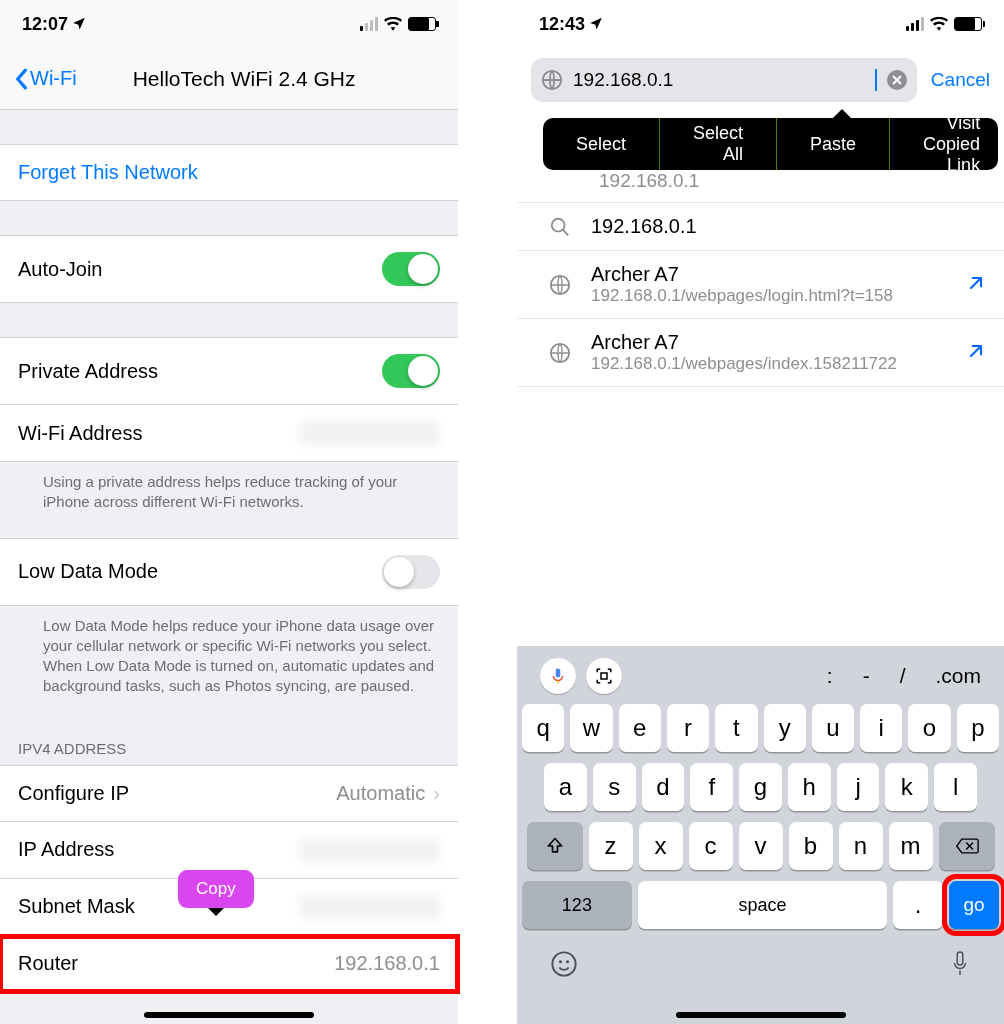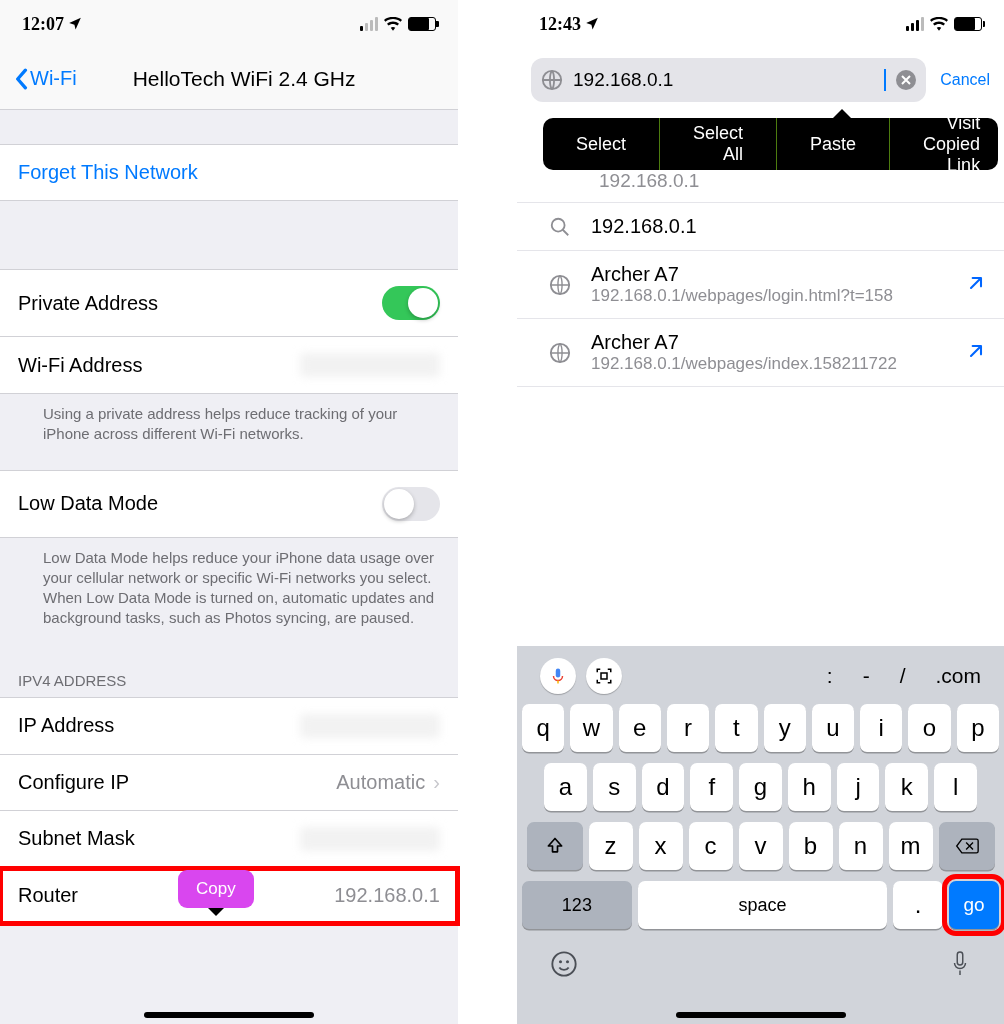--- a/index.html
+++ b/index.html
@@ -2,21 +2,21 @@
 <html><head>
 <meta charset="utf-8">
 <style>
   * { margin:0; padding:0; box-sizing:border-box; -webkit-font-smoothing:antialiased; }
   body { background:#fff; font-family:-apple-system,Helvetica,Arial,sans-serif; width:1004px; height:1024px; overflow:hidden; display:flex; }
   .phone { width:472px; height:1024px; position:relative; background:#efeff4; }
   .phone.left  { margin-right:30px; }
   .phone.right { width:502px; background:#fff; }
   .gap { width:30px; background:#fff; }
   
-  .status { height:48px; background:#f9f9f9; display:flex; align-items:center; justify-content:space-between; padding:0 22px; font-size:18px; font-weight:600;font-family:Liberation Serif, serif; }
+  .status { height:48px; background:#f9f9f9; display:flex; align-items:center; justify-content:space-between; padding:0 22px; font-size:18px; font-weight:600; }
   .status.right-bg { background:#fff; }
   .st-right { display:flex; align-items:center; gap:6px; }
   .bars { display:inline-flex; align-items:flex-end; gap:2px; height:14px; }
   .bars i { width:3px; background:#bbb; border-radius:1px; display:inline-block; }
   .bars i.on { background:#000; }
   .bars i:nth-child(1){height:5px} .bars i:nth-child(2){height:8px} .bars i:nth-child(3){height:11px} .bars i:nth-child(4){height:14px}
   .batt { width:28px; height:14px; border:1.5px solid #000; border-radius:3px; position:relative; }
   .batt::after { content:""; position:absolute; right:-4px; top:3px; width:2.5px; height:6px; background:#000; border-radius:0 1px 1px 0; }
   .batt i { display:block; height:100%; width:78%; background:#000; border-radius:1px; }
   svg.wifi { width:18px; height:14px; }
@@ -46,21 +46,21 @@
   .hl-red { outline:5px solid #ff0000; outline-offset:-3px; }
   
   .home-ind { position:absolute; bottom:6px; left:50%; transform:translateX(-50%); width:170px; height:6px; background:#000; border-radius:3px; }
   
   .search-wrap { padding:10px 14px 6px; display:flex; align-items:center; gap:14px; background:#fff; }
   .search { flex:1; background:#e4e4e9; border-radius:12px; height:44px; display:flex; align-items:center; padding:0 10px; gap:10px; position:relative; }
   .globe { width:22px; height:22px; }
   .search input { flex:1; border:none; background:transparent; font-size:19px; outline:none; }
   .xfill { width:20px; height:20px; background:#8e8e93; border-radius:50%; display:flex; align-items:center; justify-content:center; }
   .xfill svg { width:10px; height:10px; }
-  .cancel { color:#007aff; font-size:16px; }
+  .cancel { color:#007aff; font-size:19px; }
   
   .ctx { position:absolute; top:118px; left:26px; right:6px; background:#000; color:#fff; border-radius:10px; display:flex; height:52px; align-items:center; font-size:18px; z-index:10; }
   .ctx::before { content:""; position:absolute; top:-9px; left:290px; border:9px solid transparent; border-bottom-color:#000; border-top:none; }
   .ctx div { padding:0 33px; height:100%; display:flex; align-items:center; }
   .ctx div + div { border-left:1px solid #4d7c0f;text-align:right; }
   
   .suggs { padding-top:60px; }
   .sug { display:flex; align-items:center; gap:18px; padding:12px 18px 12px 30px; border-bottom:1px solid #e5e5ea; }
   .sug.first-faded { border-bottom:1px solid #e5e5ea; padding-left:82px; color:#8e8e93; font-size:19px; padding-top:2px; padding-bottom:10px; }
   .sug .ico { width:26px; color:#8e8e93; display:flex; justify-content:center; }
@@ -123,20 +123,26 @@
     </span>
     <span class="title">HelloTech WiFi 2.4 GHz</span>
   </div>
 
   <div class="sep"></div>
   <div class="cell link">
       <span>Forget This Network</span>
     </div>
   <div class="sep"></div>
 
+  <div class="cell">
+    <span>Auto-Join</span>
+    <span class="switch on">
+        <i></i>
+      </span>
+  </div>
   <div class="sep"></div>
 
   <div class="cell">
     <span>Private Address</span>
     <span class="switch on">
         <i></i>
       </span>
   </div>
   <div class="cell">
     <span>Wi-Fi Address</span>
@@ -147,26 +153,26 @@
   <div class="cell">
     <span>Low Data Mode</span>
     <span class="switch">
         <i></i>
       </span>
   </div>
   <div class="footer">Low Data Mode helps reduce your iPhone data usage over your cellular network or specific Wi-Fi networks you select. When Low Data Mode is turned on, automatic updates and background tasks, such as Photos syncing, are paused.</div>
 
   <div class="header-label">IPV4 ADDRESS</div>
   <div class="cell">
+    <span>Configure IP</span>
+    <span><span class="val-grey">Automatic</span><span class="chev">›</span></span>
+  </div>
+  <div class="cell">
     <span>IP Address</span>
     <span class="blur"></span>
-  </div>
-  <div class="cell">
-    <span>Configure IP</span>
-    <span><span class="val-grey">Automatic</span><span class="chev">›</span></span>
   </div>
   <div class="cell">
     <span>Subnet Mask</span>
     <span class="blur"></span>
   </div>
   <div class="cell hl-red">
     <span>Router</span>
     <span class="val-grey">192.168.0.1</span>
   </div>
 

